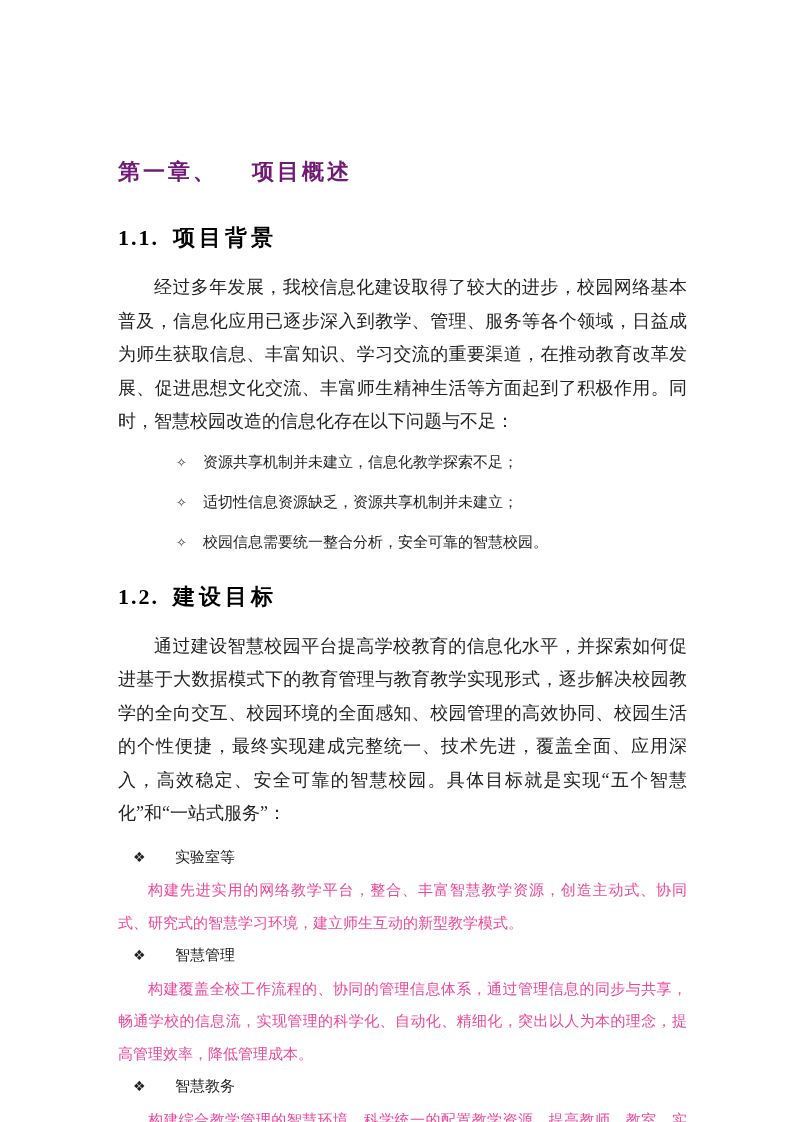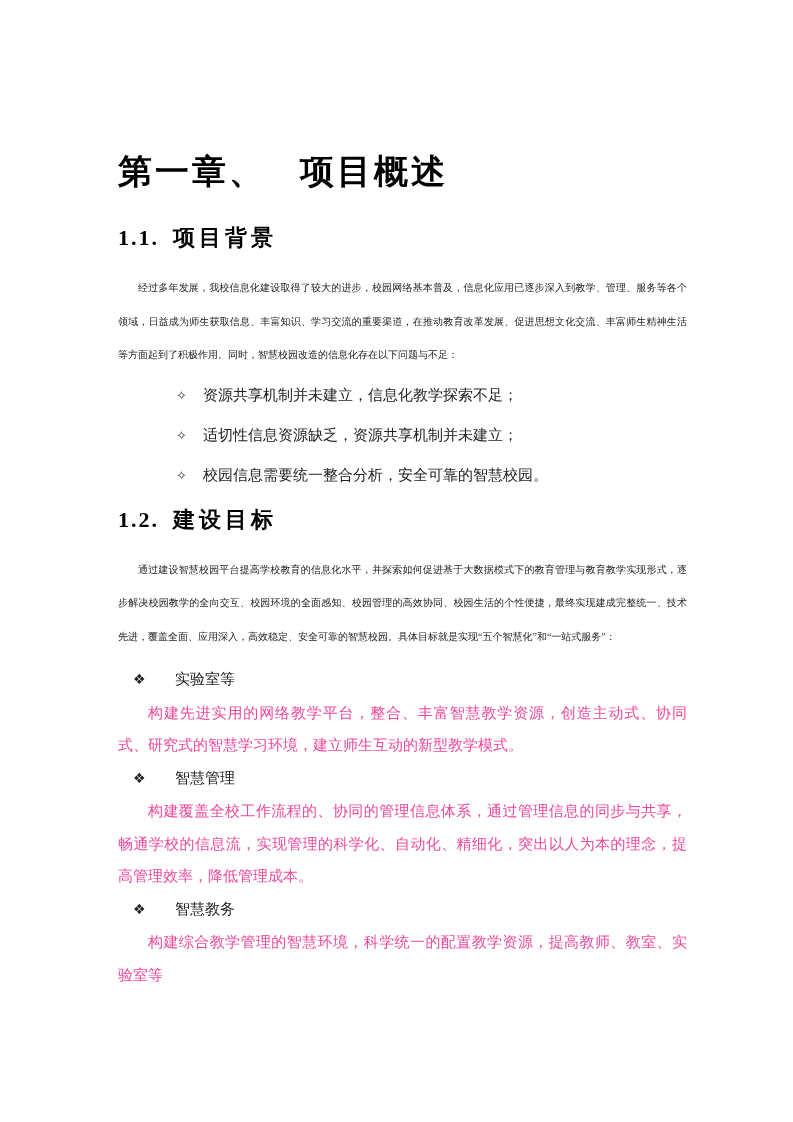--- a/index.html
+++ b/index.html
@@ -13,51 +13,51 @@
     padding: 150px 106px 0 118px;
     font-family: "Liberation Serif", "DejaVu Serif", serif;
     color: #222222;
     overflow: hidden;
   }
   
   .chapter-title {
     margin: 0;
     font-family: Liberation Serif, serif;
     font-weight: bold;
-    font-size: 34px;
+    font-size: 22px;
     line-height: 44px;
-    color: #000000;
+    color: #701a75;
     letter-spacing: 3px;
     white-space: nowrap;
   }
   .chapter-gap { display: inline-block; width: 34px; }
   
   .section-heading {
     margin: 30px 0 0 0;
     font-weight: bold;
     font-size: 22px;
     line-height: 28px;
     color: #000000;
     white-space: nowrap;
   }
-  .section-heading.tight { margin-top: 14px; }
+  .section-heading.tight { margin-top: 24px; }
   .sec-num {
     font-family: "Liberation Serif", "DejaVu Serif", serif;
     letter-spacing: 2px;
     margin-right: 14px;
     text-align: center;
   }
   .sec-title {
     font-family: "Liberation Sans", "DejaVu Sans", sans-serif;
     letter-spacing: 4px;
   }
   
   .body-para {
     margin: 19px 0 0 0;
-    font-size: 10px;
+    font-size: 18px;
     line-height: 33.5px;
     text-align: justify;
     text-indent: 2em;
     color: #222222;
   }
   
   .star-list {
     list-style: none;
     margin: 2px 0 0 0;
     padding: 0;

